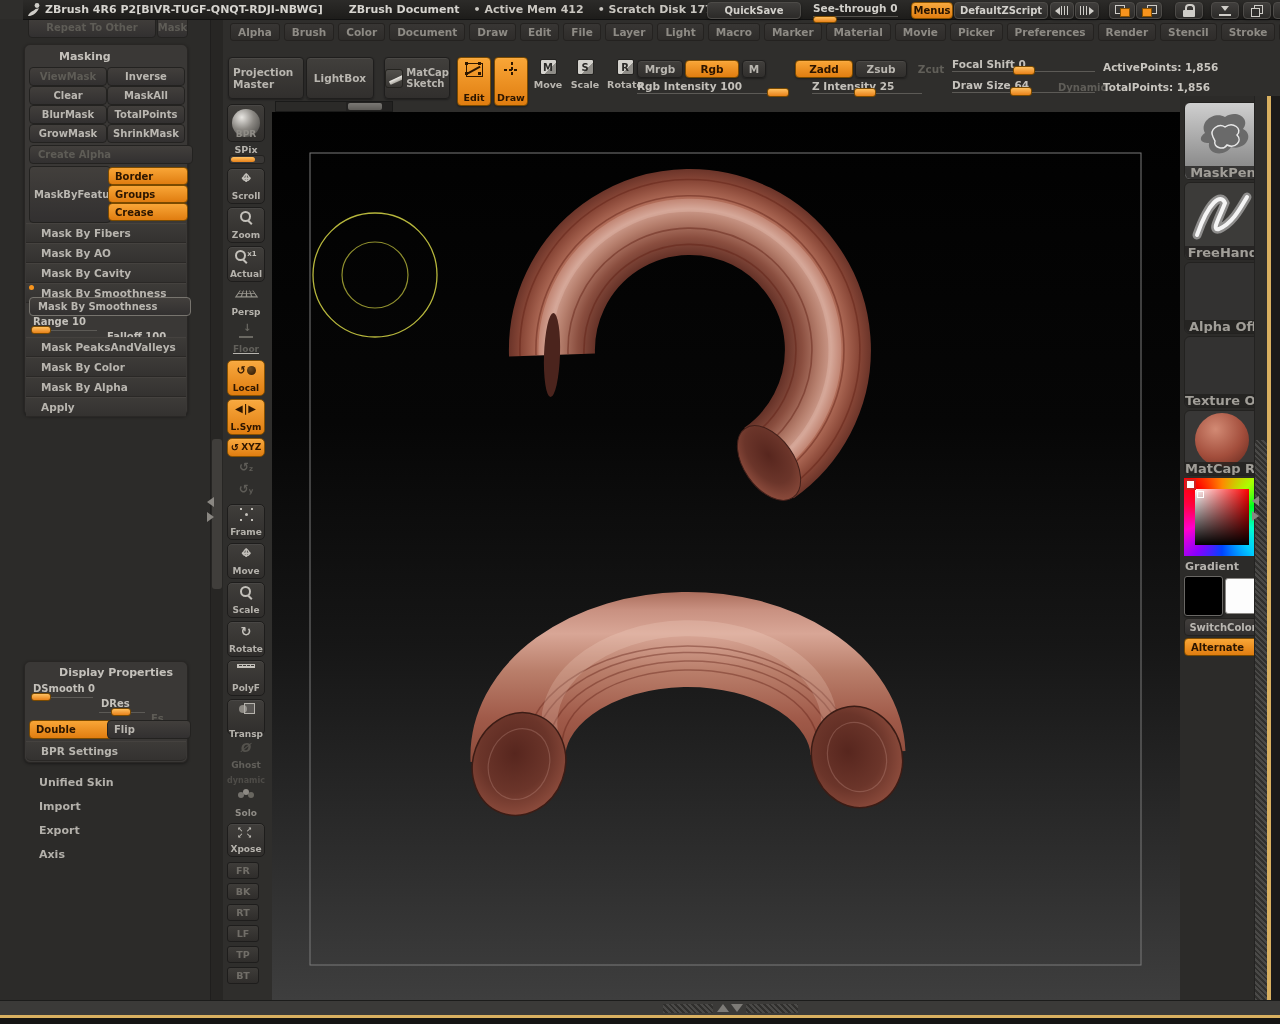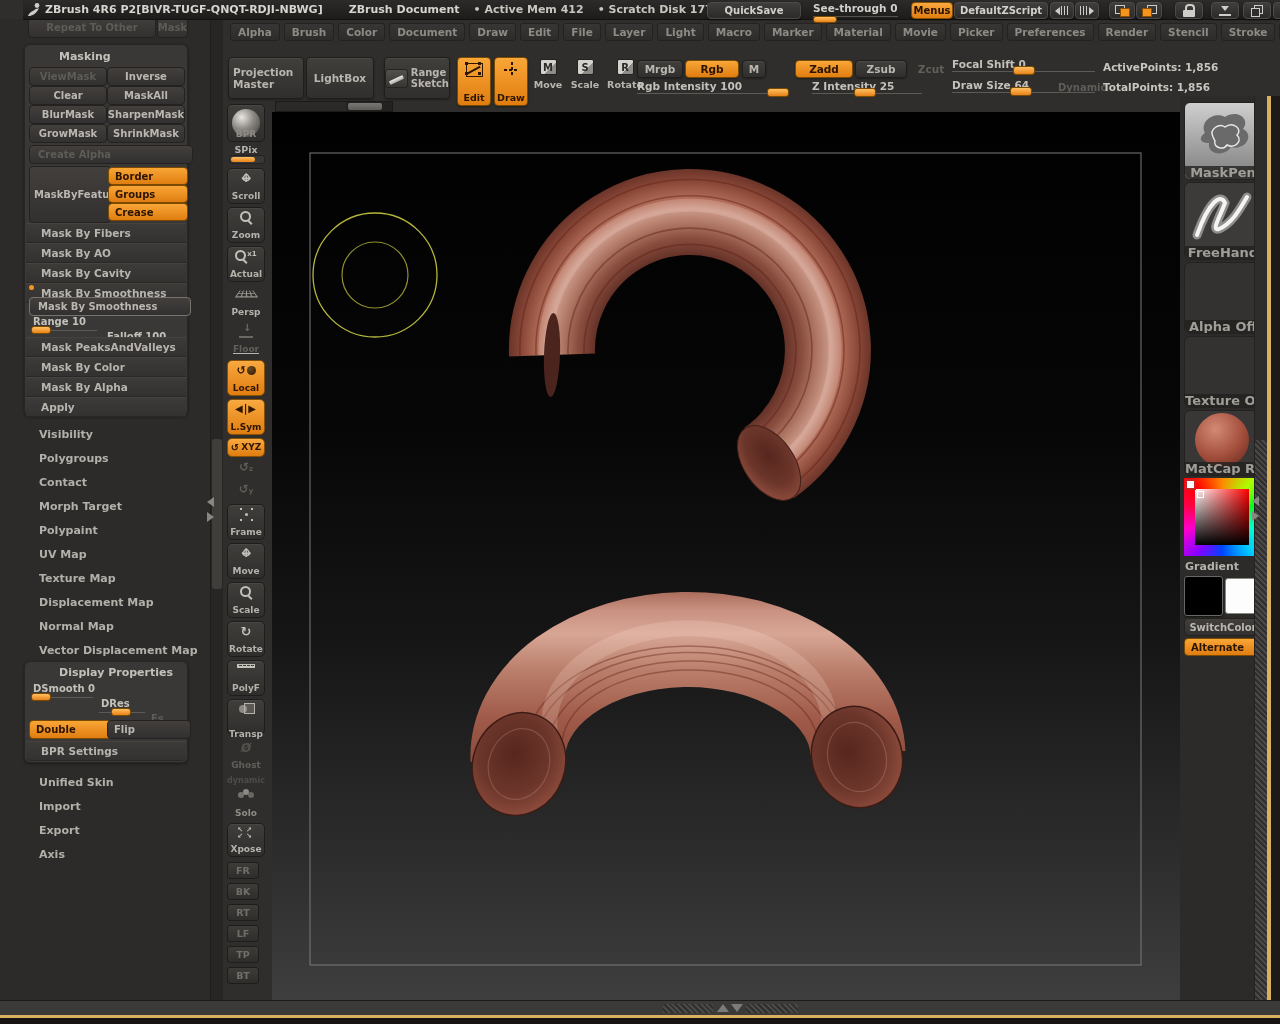--- a/index.html
+++ b/index.html
@@ -201,21 +201,21 @@
     </div>
 
   <div class="a" style="left:222px;top:44px;width:1058px;height:52px;">
     <div class="a btn" style="left:6px;top:13px;width:74px;height:40px;flex-direction:column;line-height:12px;">
         <span style="white-space:normal;text-align:left;padding:0 4px;">Projection Master</span>
       </div>
     <div class="a btn" style="left:84px;top:13px;width:66px;height:40px;">LightBox</div>
     <div class="a btn" style="left:162px;top:13px;width:64px;height:40px;gap:3px;">
       <span class="qsicon"></span>
       <span style="display:flex;flex-direction:column;line-height:11px;font-size:10px;">
-        <span>Range</span>
+        <span>MatCap</span>
         <span>Sketch</span>
       </span>
     </div>
     <div class="a btn orange" style="left:235px;top:13px;width:32px;height:42px;flex-direction:column;justify-content:space-between;padding:3px 0 2px;">
       <span class="editicon"></span>
         <span style="font-size:9.5px;">Edit</span>
     </div>
     <div class="a btn orange" style="left:272px;top:13px;width:32px;height:42px;flex-direction:column;justify-content:space-between;padding:3px 0 2px;">
       <span class="drawicon"></span>
         <span style="font-size:9.5px;">Draw</span>
@@ -267,21 +267,21 @@
     <div class="a pbtn dim" style="left:28px;top:-3px;width:126px;height:20px;">Repeat To Other</div>
     <div class="a pbtn dim" style="left:157px;top:-3px;width:29px;height:20px;">Mask</div>
 
     <div class="panel" style="left:24px;top:25px;width:162px;height:370px;">
       <div class="a phdr" style="left:34px;top:5px;">Masking</div>
       <div class="a pbtn dim" style="left:4px;top:22px;width:76px;height:17px;">ViewMask</div>
       <div class="a pbtn" style="left:82px;top:22px;width:76px;height:17px;">Inverse</div>
       <div class="a pbtn" style="left:4px;top:41px;width:76px;height:17px;">Clear</div>
       <div class="a pbtn" style="left:82px;top:41px;width:76px;height:17px;">MaskAll</div>
       <div class="a pbtn" style="left:4px;top:60px;width:76px;height:17px;">BlurMask</div>
-      <div class="a pbtn" style="left:82px;top:60px;width:76px;height:17px;">SharpenMask</div>
+      <div class="a pbtn" style="left:82px;top:60px;width:76px;height:17px;">TotalPoints</div>
       <div class="a pbtn" style="left:4px;top:79px;width:76px;height:17px;">GrowMask</div>
       <div class="a pbtn" style="left:82px;top:79px;width:76px;height:17px;">ShrinkMask</div>
       <div class="a pbtn dim" style="left:4px;top:100px;width:154px;height:17px;justify-content:flex-start;padding-left:8px;">Create Alpha</div>
       <div class="a pbtn" style="left:4px;top:121px;width:76px;height:55px;justify-content:flex-start;padding-left:4px;">MaskByFeature</div>
       <div class="a pbtn orange" style="left:83px;top:122px;width:72px;height:16px;justify-content:flex-start;padding-left:6px;">Border</div>
       <div class="a pbtn orange" style="left:83px;top:140px;width:72px;height:16px;justify-content:flex-start;padding-left:6px;">Groups</div>
       <div class="a pbtn orange" style="left:83px;top:158px;width:72px;height:16px;justify-content:flex-start;padding-left:6px;">Crease</div>
       <div class="a" style="left:1px;top:178px;width:160px;">
 
       <div class="prow">Mask By Fibers</div>
@@ -303,33 +303,20 @@
       </div>
       <div class="a" style="left:1px;top:292px;width:160px;">
 
       <div class="prow">Mask PeaksAndValleys</div>
           <div class="prow">Mask By Color</div>
           <div class="prow">Mask By Alpha</div>
           <div class="prow">Apply</div>
         </div>
     </div>
 
-    <div class="a" style="left:24px;top:404px;width:180px;">
-
-    <div class="sec">Visibility</div>
-        <div class="sec">Polygroups</div>
-        <div class="sec">Contact</div>
-        <div class="sec">Morph Target</div>
-        <div class="sec">Polypaint</div>
-        <div class="sec">UV Map</div>
-        <div class="sec">Texture Map</div>
-        <div class="sec">Displacement Map</div>
-        <div class="sec">Normal Map</div>
-        <div class="sec">Vector Displacement Map</div>
-      </div>
 
     <div class="panel" style="left:24px;top:642px;width:162px;height:100px;">
       <div class="a phdr" style="left:34px;top:4px;">Display Properties</div>
       <div class="a msl" style="left:6px;top:22px;width:62px;height:15px;">
         <span class="slbl">DSmooth 0</span>
           <span class="track"></span>
           <span class="thumb" style="left:0px;"></span>
       </div>
       <div class="a msl" style="left:74px;top:22px;width:46px;height:15px;">
         <span class="slbl">DRes</span>

